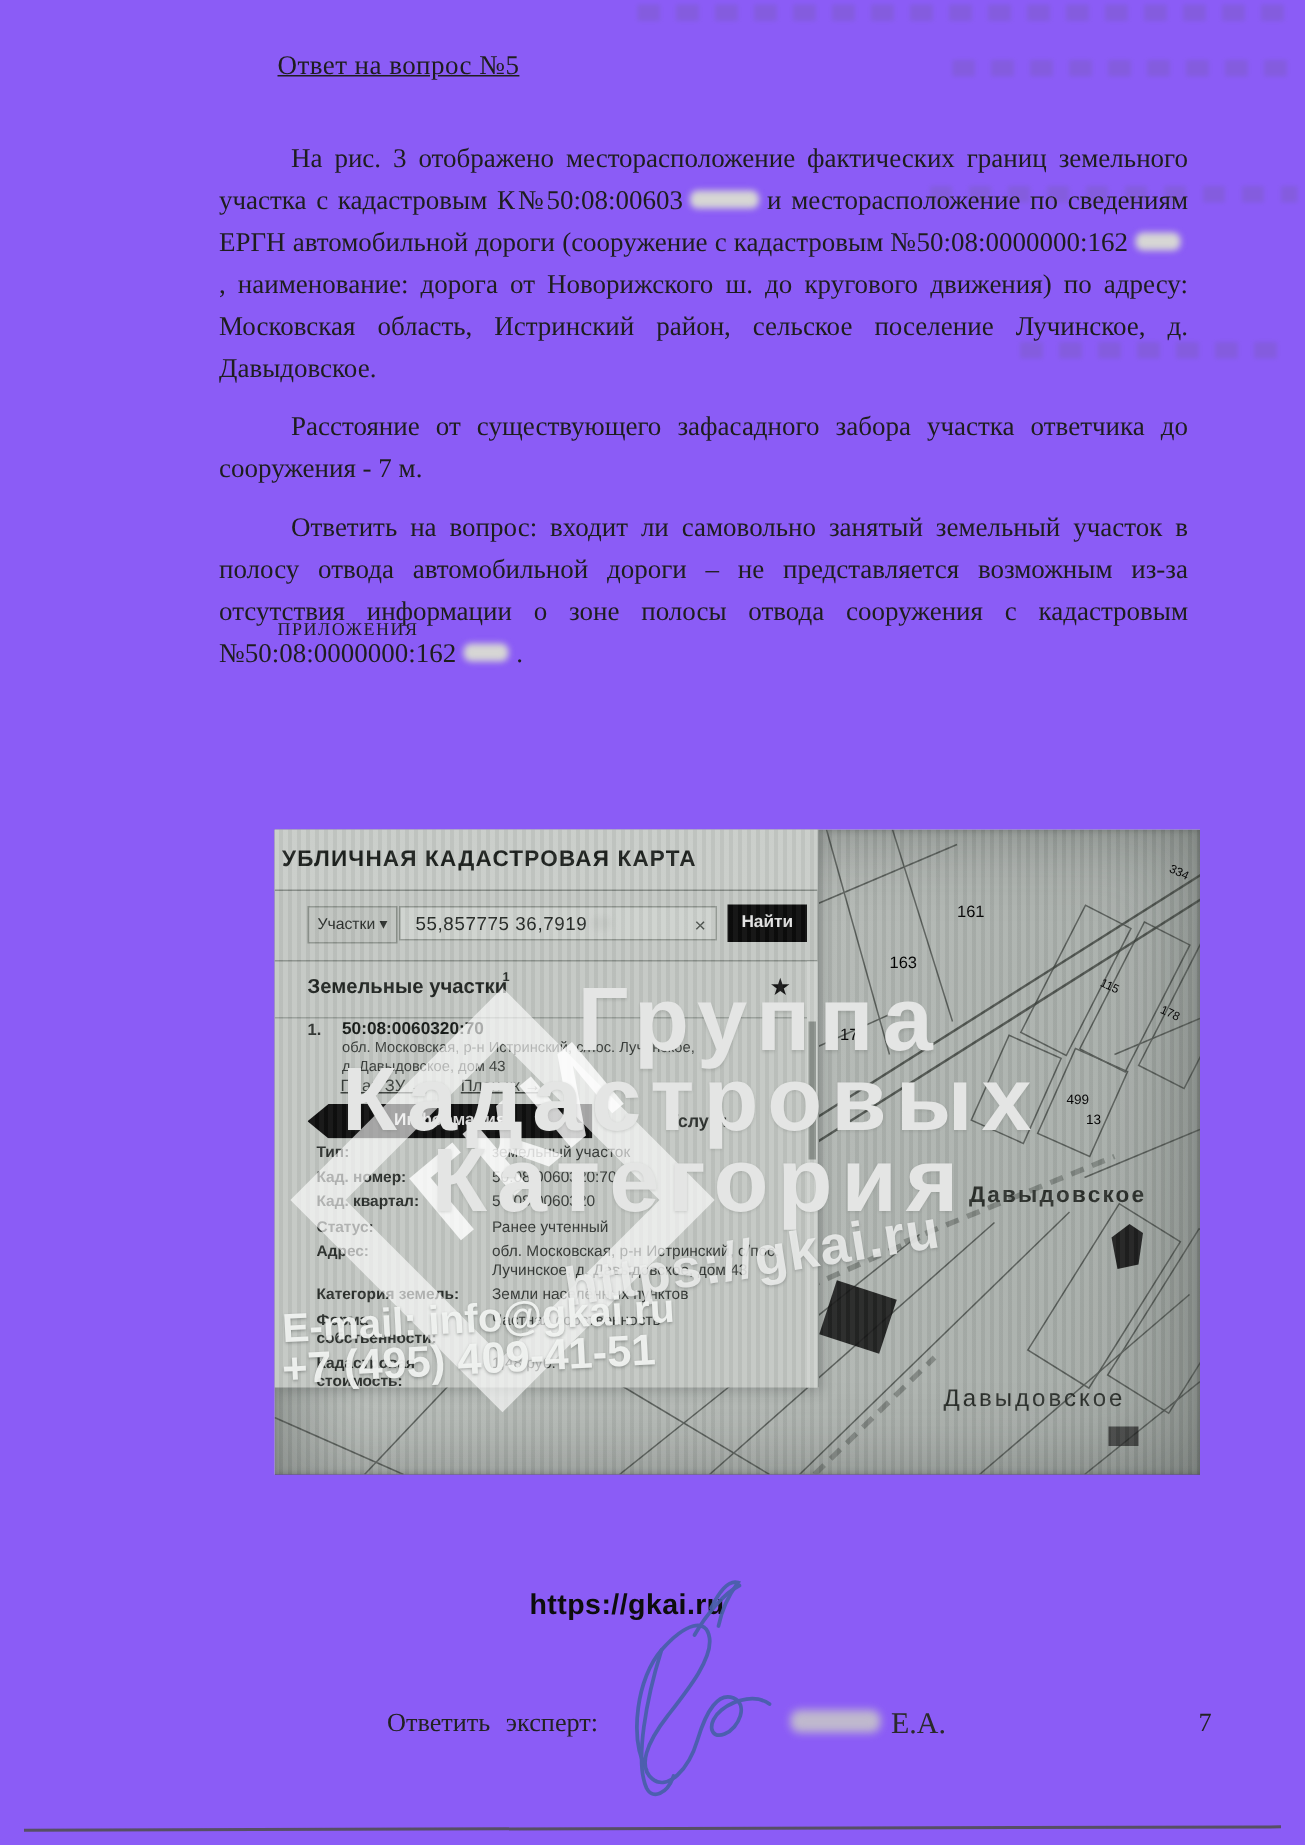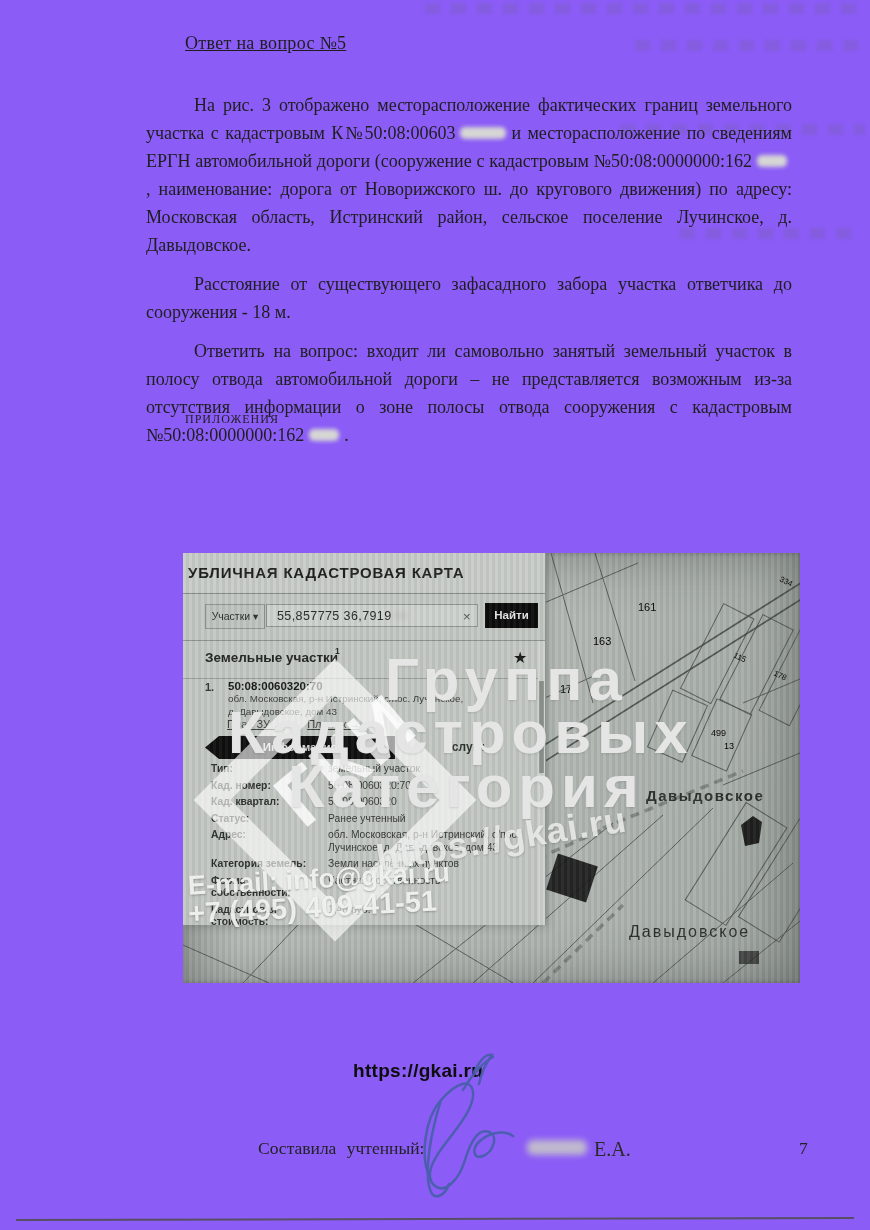--- a/index.html
+++ b/index.html
@@ -105,21 +105,21 @@
 
   <div class="bleed" style="left:425px;top:3px;width:440px;"></div>
   <div class="bleed" style="left:635px;top:40px;width:225px;"></div>
   <div class="bleed" style="left:620px;top:124px;width:245px;"></div>
   <div class="bleed" style="left:680px;top:228px;width:180px;"></div>
 
   <div class="doc-heading">Ответ на вопрос №5</div>
 
   <div class="doc-body">
     <p><span>На рис. 3 отображено месторасположение фактических границ земельного участка с кадастровым К№50:08:00603</span><span class="redact"></span><span>и месторасположение по сведениям ЕРГН автомобильной дороги (сооружение с кадастровым №50:08:0000000:162</span><span class="redact small"></span><span>, наименование: дорога от Новорижского ш. до кругового движения) по адресу: Московская область,  Истринский район, сельское поселение Лучинское, д. Давыдовское.</span></p>
-    <p>Расстояние от существующего зафасадного забора участка ответчика до сооружения - 18 м.</p>
+    <p>Расстояние от существующего зафасадного забора участка ответчика до сооружения - 7 м.</p>
     <p><span>Ответить на вопрос: входит ли самовольно занятый земельный участок в полосу отвода  автомобильной дороги – не представляется возможным из-за отсутствия информации о зоне полосы отвода сооружения с кадастровым №50:08:0000000:162</span><span class="redact small"></span><span>.</span></p>
   </div>
 
   <div class="appendix-heading">ПРИЛОЖЕНИЯ</div>
 
 
   <div class="shot">
     <svg class="map" viewBox="0 0 617 430" preserveAspectRatio="none">
       <g stroke="#454a46" stroke-width="1" fill="none" opacity="0.82">
         <path d="M368,0 L410,150"></path>
@@ -261,19 +261,19 @@
 
   <svg class="signature" viewBox="0 0 165 150">
     <g stroke="#4760a8" stroke-width="2.5" fill="none" stroke-linecap="round" opacity="0.92">
       <path d="M74,24 C80,12 86,5 92,7 C86,15 81,26 79,36"></path>
       <path d="M63,42 C71,28 83,14 93,9"></path>
       <path d="M31,132 C19,110 25,70 41,52 C57,34 71,30 73,44 C75,58 59,78 45,96 C31,114 25,130 35,138 C45,146 59,132 65,112 C71,92 79,80 89,84 C99,88 93,104 83,108 C73,112 71,100 81,92 C91,84 105,82 113,88"></path>
       <path d="M41,52 C31,84 23,126 31,144 C35,152 45,148 49,136"></path>
     </g>
   </svg>
 
-  <div class="composed">Составила учтенный:</div>
+  <div class="composed">Ответить эксперт:</div>
   <div class="name-smudge"></div>
   <div class="expert-name">Е.А.</div>
   <div class="page-num">7</div>
   <div class="bottom-rule"></div>
 
 </div>
 
 </body></html>

